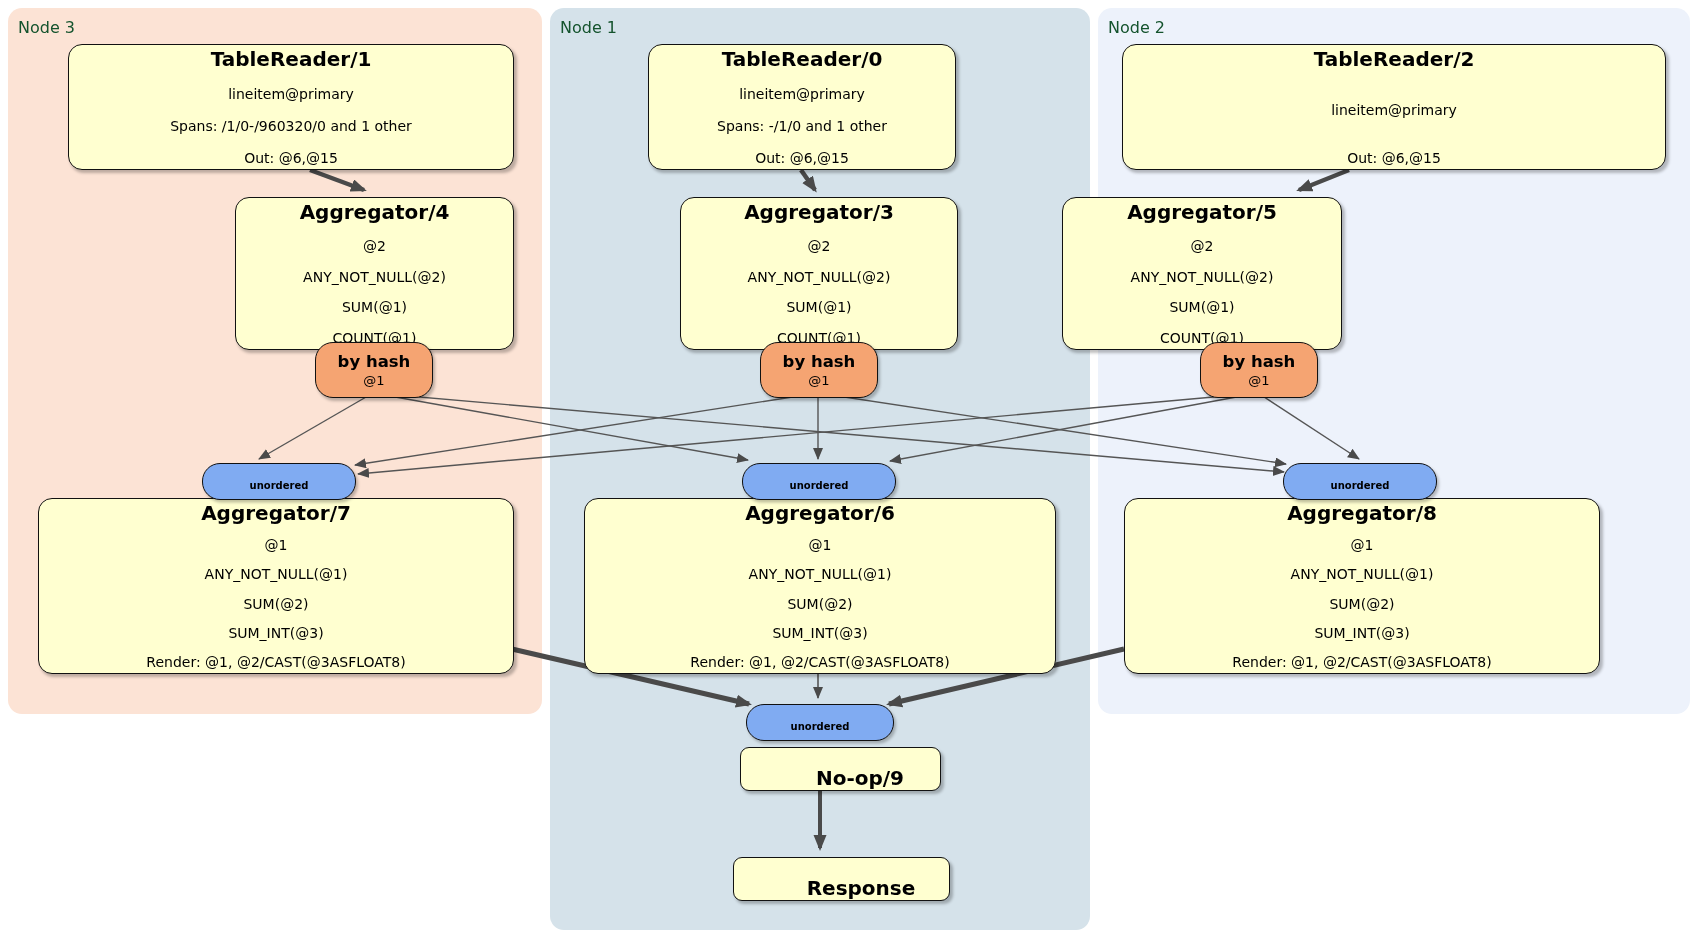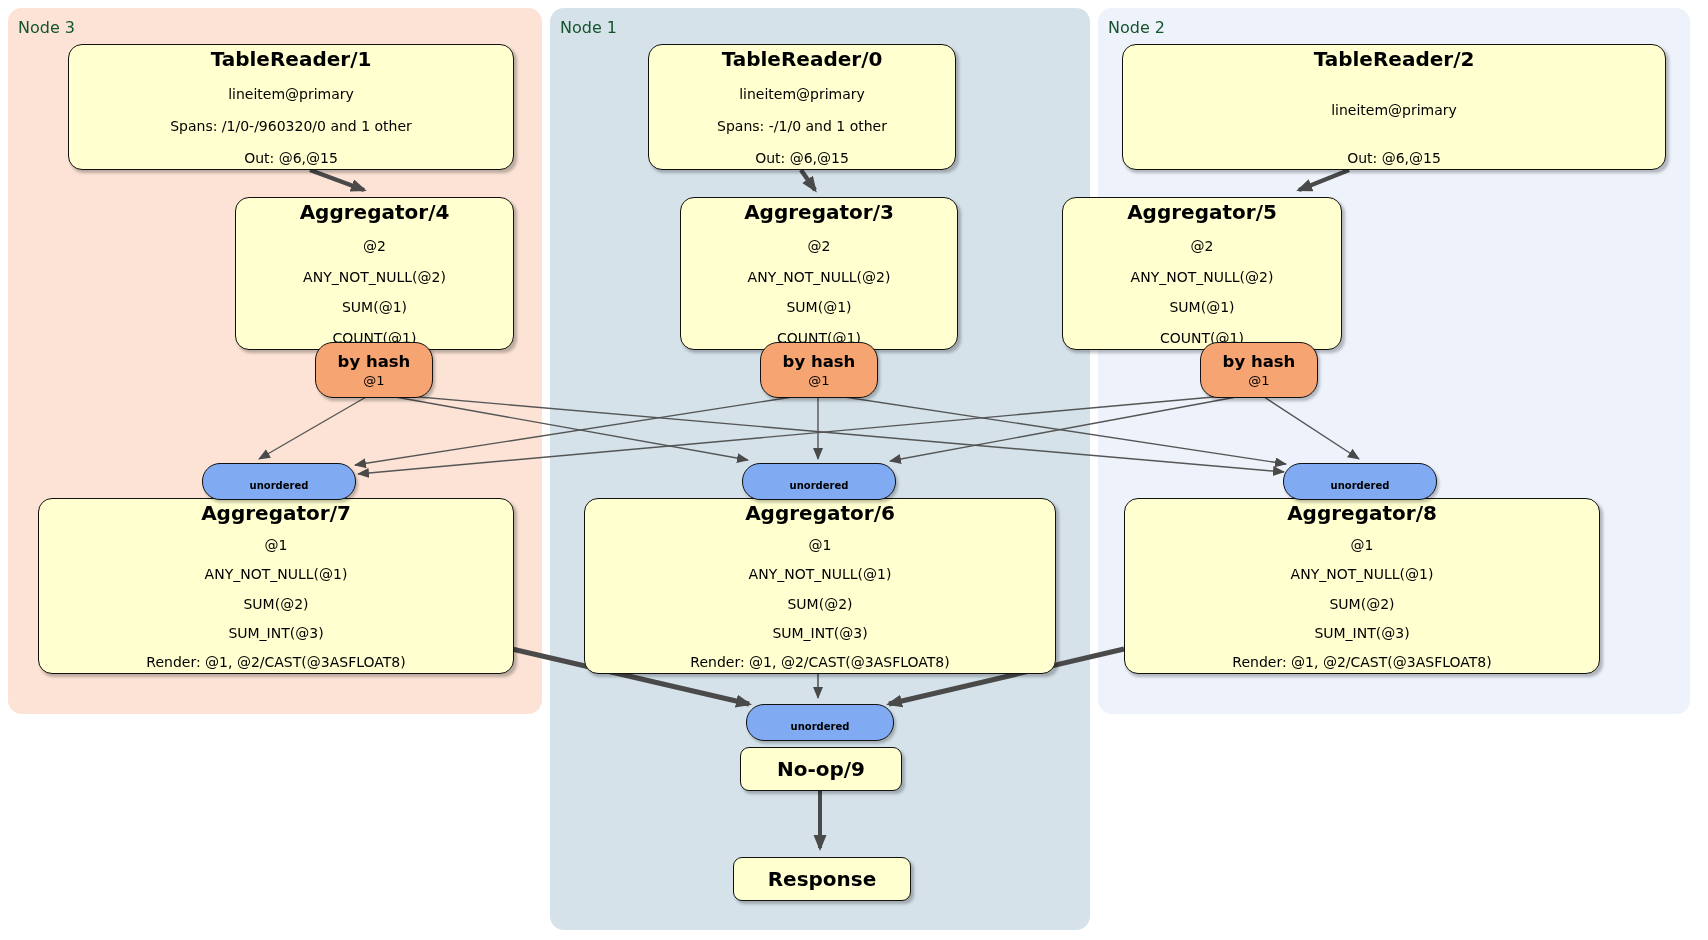--- a/index.html
+++ b/index.html
@@ -32,22 +32,22 @@
   }
   .pill-hash{background:var(--hash-pill,#f5a472);border-radius:18px;text-align:right;}
   .pill-hash .hl{font-weight:bold;font-size:16.5px;line-height:1.25;}
   .pill-hash .hs{font-size:13px;line-height:1.2;}
   .pill-stream{background:var(--stream-pill,#80abf2);border-radius:18px;}
   .pill-stream .sl{font-weight:bold;font-size:10px;margin-top:8px;}
   .endbox{
     position:absolute;z-index:2;background:var(--processor-bg,#ffffd0);
     border:1.6px solid #111;border-radius:9px;
     box-shadow:2.5px 3px 3px rgba(0,0,0,0.25);
-    display:flex;justify-content:center;align-items:center;
-    font-weight:bold;font-size:20px;
+    display:flex;justify-content:center;align-items:flex-end;
+    font-weight:bold;font-size:20px;padding-left:39px;
   }
 </style>
 </head>
 <body>
 
 <div id="stage">
 
   <div class="band band-n3" style="left:8px;top:8px;width:534px;height:706px">
     <div class="band-label">Node 3</div>
   </div>

